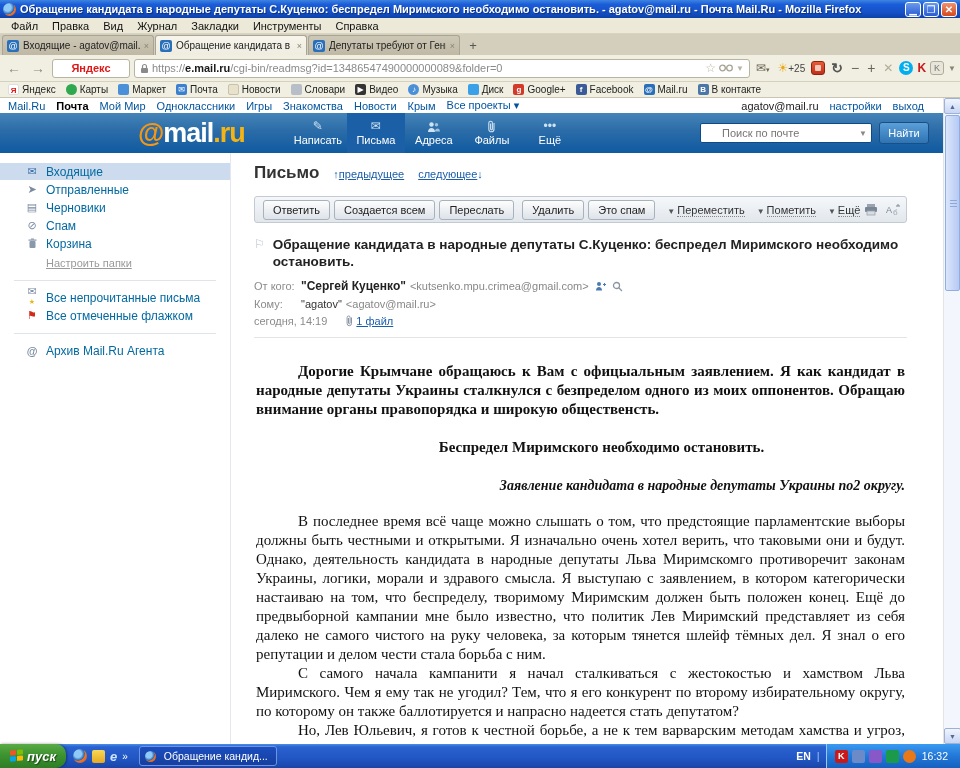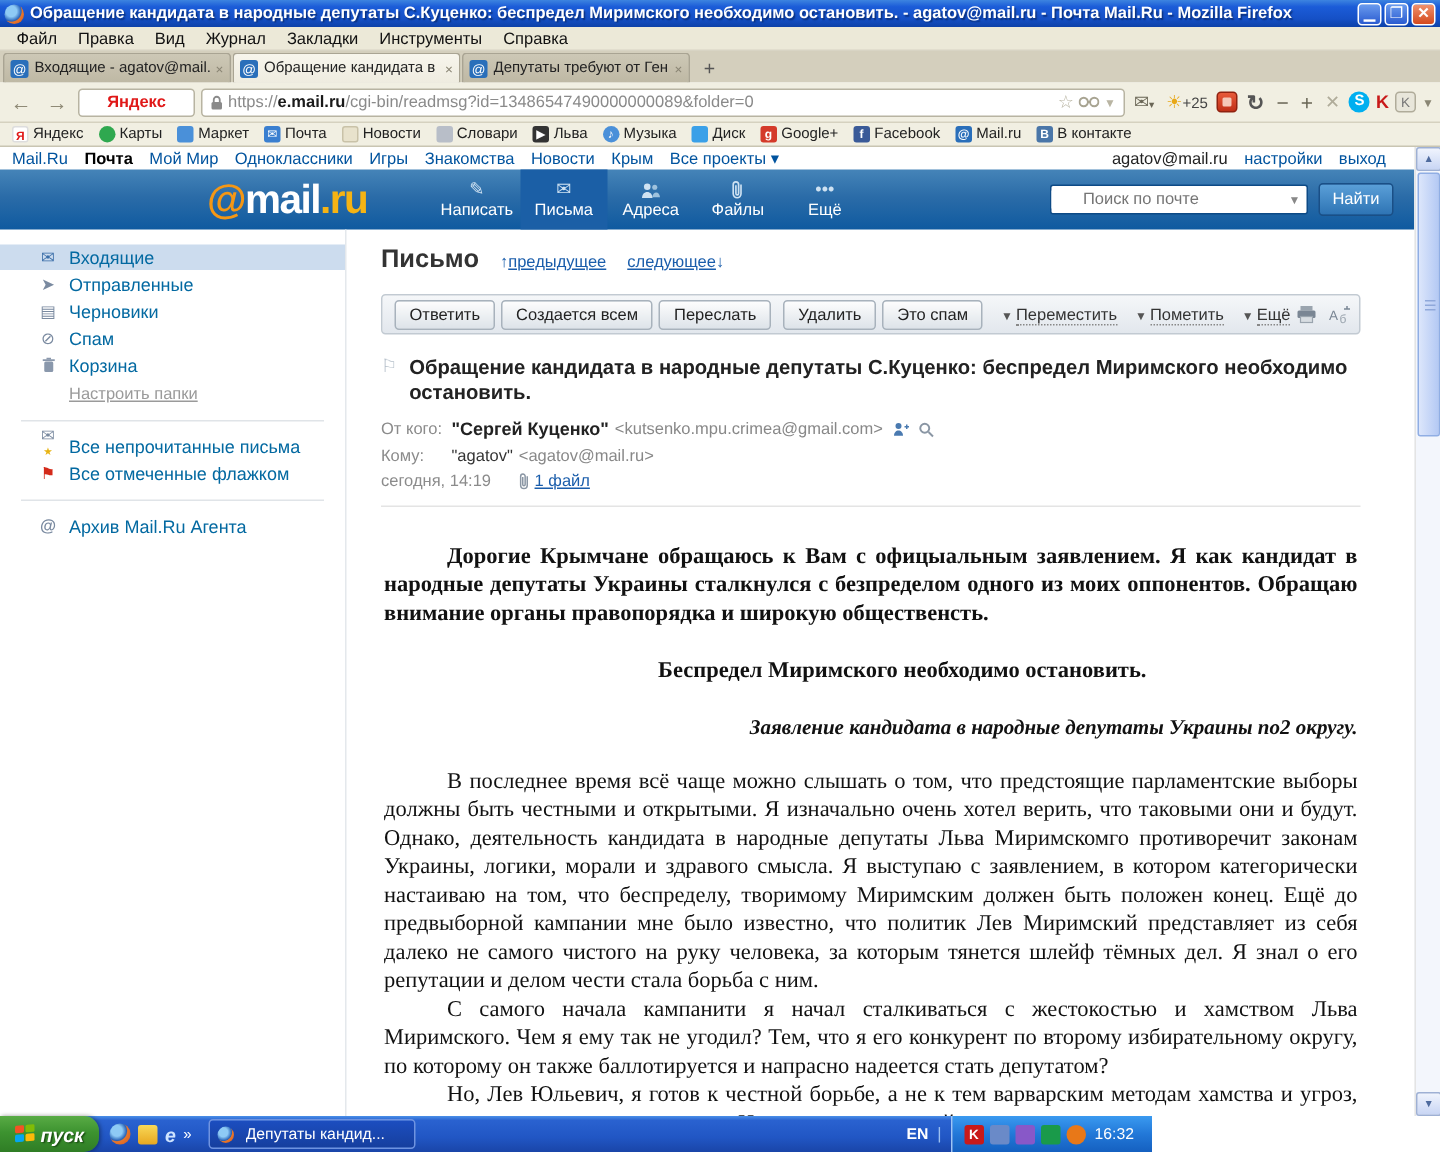--- a/index.html
+++ b/index.html
@@ -141,21 +141,21 @@
 
   
   #vscroll { position:absolute; top:0; right:0; width:17px; height:646px; background:#f3f6fc; border-left:1px solid #e4e4e4; }
   .sc-btn { position:absolute; left:0; width:17px; height:16px; background:linear-gradient(180deg,#f0f4fd,#c8d5f4); border:1px solid #9eb0d4; border-radius:2px; color:#4f6b9e; font-size:7px; text-align:center; line-height:15px; }
   .sc-up { top:0; } .sc-down { bottom:0; }
   .sc-thumb { position:absolute; left:1px; top:17px; width:15px; height:176px; border:1px solid #90aee4; border-radius:2px;
     background:linear-gradient(90deg,#dce6fb,#b4c9f4); }
   .sc-grip { position:absolute; left:4px; top:84px; width:7px; height:1px; border-top:1px solid #8fa8da; box-shadow:0 3px 0 #8fa8da, 0 6px 0 #8fa8da; }
 
   
-  #taskbar { position:absolute; left:0; bottom:0; width:768px; height:24px; background:linear-gradient(180deg,#4a90e8 0%,#2a62d0 12%,#2156c4 60%,#1a45a8 100%); display:flex; align-items:center; }
+  #taskbar { position:absolute; left:0; bottom:0; width:960px; height:24px; background:linear-gradient(180deg,#4a90e8 0%,#2a62d0 12%,#2156c4 60%,#1a45a8 100%); display:flex; align-items:center; }
   .startbtn { width:66px; height:24px; border-radius:0 10px 10px 0; background:linear-gradient(180deg,#59ab45 0%,#3d9330 45%,#2f7d25 100%); box-shadow:1px 0 3px rgba(0,0,0,.4);
     display:flex; align-items:center; justify-content:center; gap:4px; color:#fff; font-weight:bold; font-style:italic; font-size:13px; text-shadow:1px 1px 1px #1a4a12; }
   .winflag { width:13px; height:12px; display:grid; grid-template-columns:6px 6px; grid-template-rows:5px 5px; gap:1px; transform:skewY(-5deg); }
   .winflag i { border-radius:1px; }
   .wf1 { background:#f35325; } .wf2 { background:#81bc06; } .wf3 { background:#05a6f0; } .wf4 { background:#ffba08; }
   .ql { display:flex; align-items:center; gap:5px; padding:0 7px; }
   .ql-ff { width:14px; height:14px; border-radius:50%; background:radial-gradient(circle at 35% 35%, #8ecaf5 0 28%, #2a64b8 50%, #e8762a 56%, #d4581c 100%); }
   .ql-y { width:13px; height:13px; border-radius:2px; background:linear-gradient(180deg,#f8d858,#e8a820); }
   .ql-e { color:#cfe4ff; font-weight:bold; font-style:italic; font-size:13px; }
   .ql-more { color:#fff; font-size:10px; }
@@ -268,21 +268,21 @@
     <span class="bm">
         <span class="bm-ico bi-4"></span>
         <span class="bm-label">Новости</span>
       </span>
     <span class="bm">
         <span class="bm-ico bi-5"></span>
         <span class="bm-label">Словари</span>
       </span>
     <span class="bm">
         <span class="bm-ico bi-6">▶</span>
-        <span class="bm-label">Льва</span>
+        <span class="bm-label">Видео</span>
       </span>
     <span class="bm">
         <span class="bm-ico bi-7">♪</span>
         <span class="bm-label">Музыка</span>
       </span>
     <span class="bm">
         <span class="bm-ico bi-8"></span>
         <span class="bm-label">Диск</span>
       </span>
     <span class="bm">
@@ -513,21 +513,21 @@
       <span>пуск</span>
     </div>
     <div class="ql">
       <span class="ql-ff"></span>
       <span class="ql-y"></span>
       <span class="ql-e">e</span>
       <span class="ql-more">»</span>
     </div>
     <div class="taskitem">
       <span class="ff-ico" style="width:11px;height:11px;"></span>
-      <span class="lbl">Депутаты кандид...</span>
+      <span class="lbl">Обращение кандид...</span>
     </div>
     <div class="tb-spacer"></div>
     <span class="lang">EN</span>
     <span class="lang-div">|</span>
     <div class="tray">
       <span class="tray-ico ti-2">K</span>
       <span class="tray-ico ti-3"></span>
       <span class="tray-ico ti-5"></span>
       <span class="tray-ico ti-1"></span>
       <span class="tray-ico ti-4"></span>

